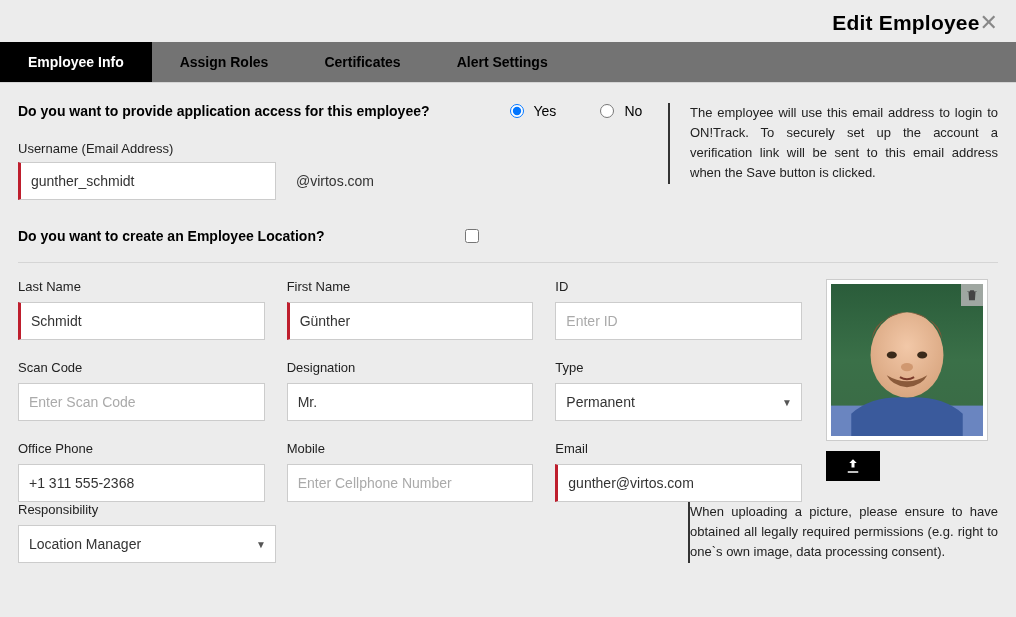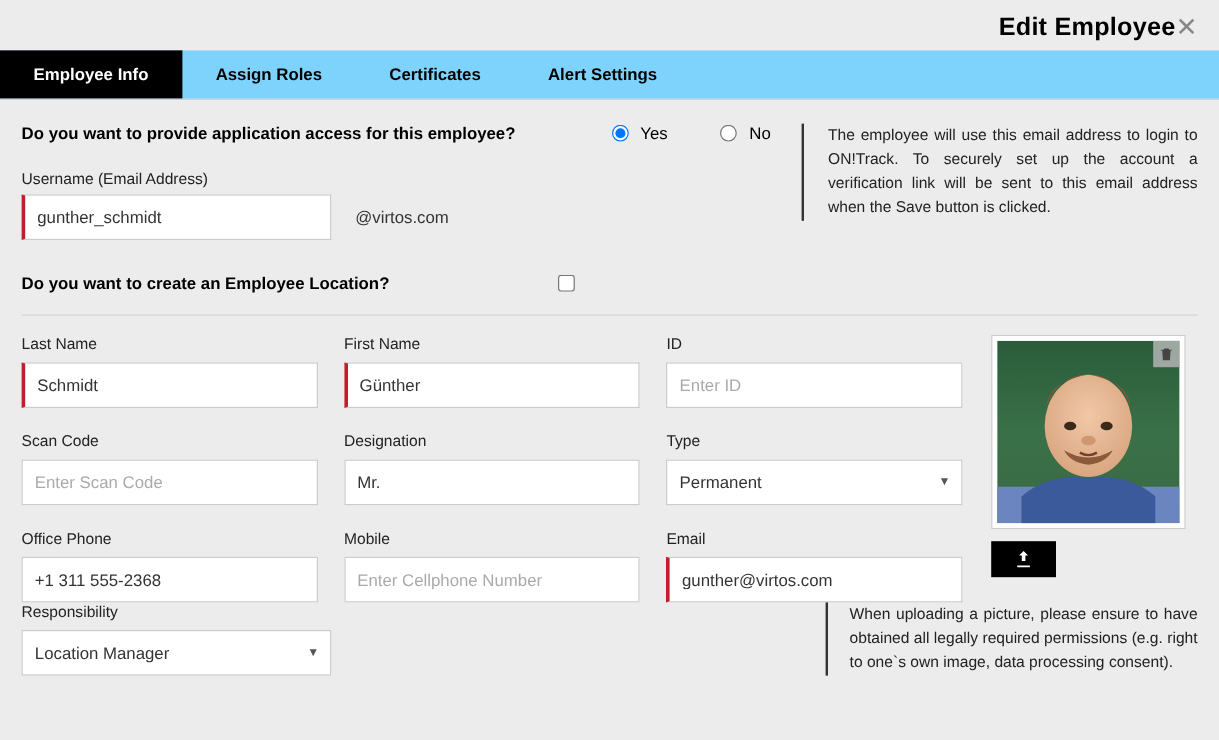--- a/index.html
+++ b/index.html
@@ -4,21 +4,21 @@
 <style>
   * { box-sizing: border-box; margin: 0; padding: 0; font-family: Arial, Helvetica, sans-serif; }
   body { background: #ececec; width: 1016px; height: 617px; overflow: hidden; position: relative; }
 
   .modal { width: 1016px; height: 617px; background: #ececec; }
 
   .header { display: flex; align-items: center; justify-content: flex-end; padding: 10px 18px 6px 18px; }
   .header h1 { font-size: 21px; font-weight: 900; letter-spacing: 0.2px; color: #000; }
   .close-btn { font-size: 22px; color: #888; cursor: pointer; font-weight: 300; }
 
-  .tabs { display: flex; background: #7dd3fc; padding: 0 0 0 0; border-bottom: 1px solid #d5d5d5; }
+  .tabs { display: flex; background: #737373; padding: 0 0 0 0; border-bottom: 1px solid #d5d5d5; }
   .tab { padding: 12px 28px; font-size: 14px; font-weight: 700; color: #000; cursor: pointer; }
   .tab.active { background: #000; color: #fff; }
 
   .content { padding: 20px 18px 10px 18px; position: relative; }
 
   .row1 { display: flex; align-items: flex-start; justify-content: space-between; }
   .q1-left { flex: 0 0 650px; }
   .q1-right { flex: 1; border-left: 2px solid #333; padding-left: 20px; text-align: justify; font-size: 13px; color: #222; line-height: 1.55; }
 
   .q-line { display: flex; align-items: center; gap: 60px; }
@@ -55,21 +55,21 @@
   .photo-frame { width: 162px; height: 162px; border: 1px solid #ccc; background: #fff; padding: 4px; position: relative; }
   .avatar-svg { width: 100%; height: 100%; display: block; }
   .trash-btn { position: absolute; top: 4px; right: 4px; width: 22px; height: 22px; background: rgba(180,180,180,0.85); display: flex; align-items: center; justify-content: center; cursor: pointer; }
   .trash-btn svg { width: 14px; height: 14px; fill: #444; }
   .upload-btn { margin-top: 10px; width: 54px; height: 30px; background: #000; display: flex; align-items: center; justify-content: center; cursor: pointer; }
   .upload-btn svg { width: 18px; height: 18px; fill: #fff; }
 
   .bottom-row { display: flex; }
   .resp-field { width: 258px; }
   .bottom-spacer { flex: 1; }
-  .upload-hint { width: 310px; border-left: 2px solid #333; padding-left: 18px; font-size: 13px; color: #222; line-height: 1.55; text-align: justify; }
+  .upload-hint { width: 310px; border-left: 2px solid #333; font-size: 13px; color: #222; line-height: 1.55; text-align: justify; }
 </style>
 </head>
 <body>
 
 <div class="modal">
 
   <div class="header">
     <h1>Edit Employee</h1>
     <span class="close-btn">✕</span>
   </div>

